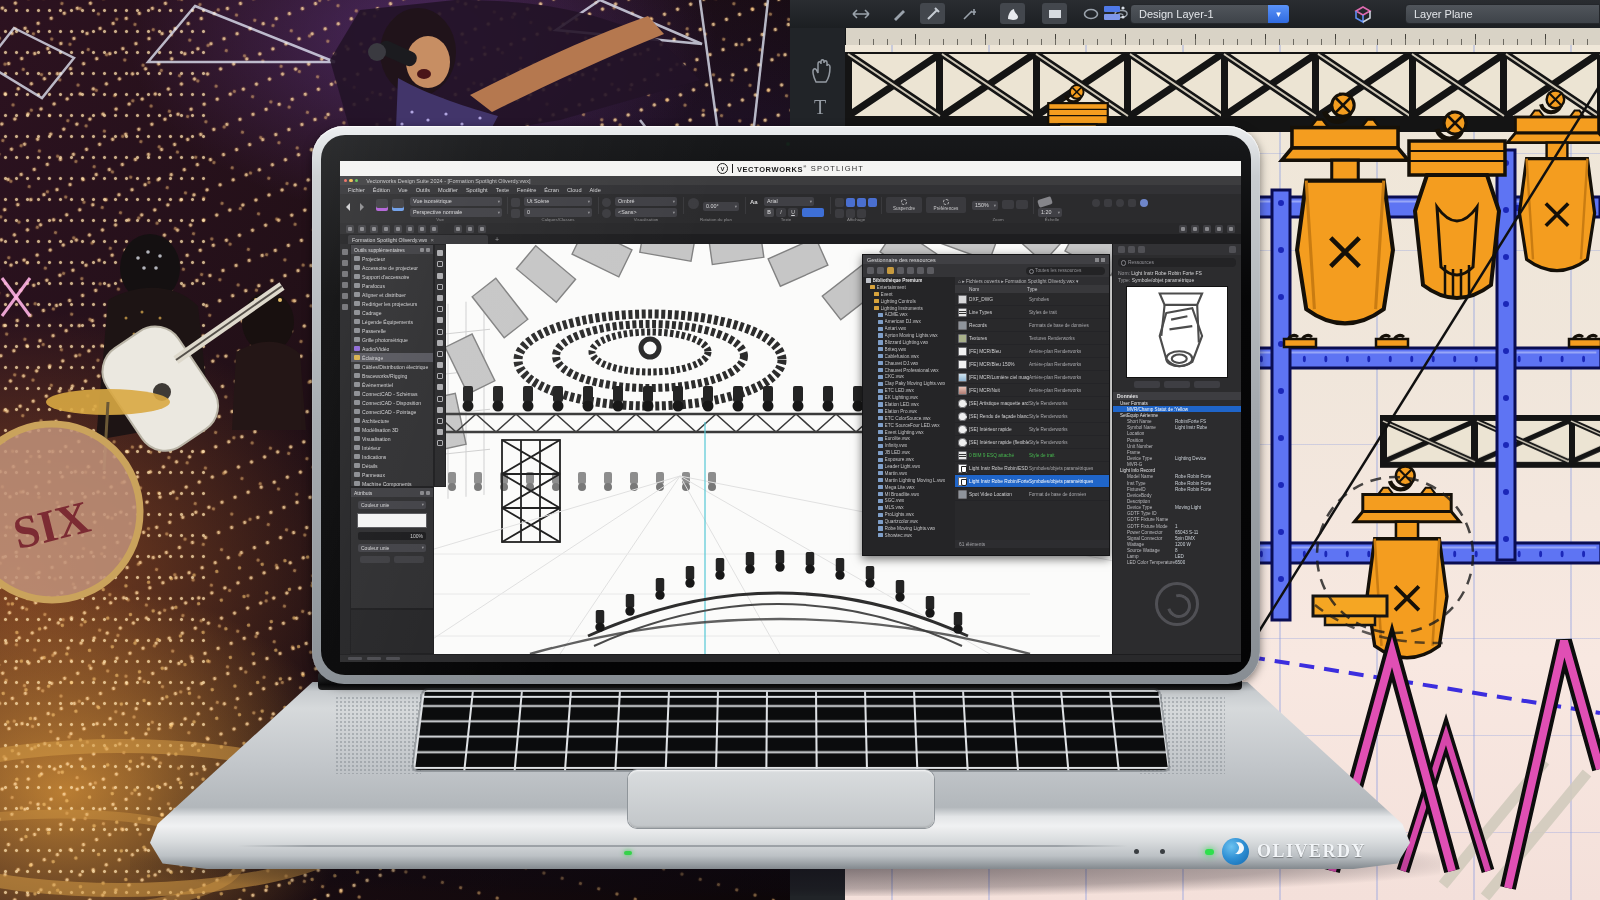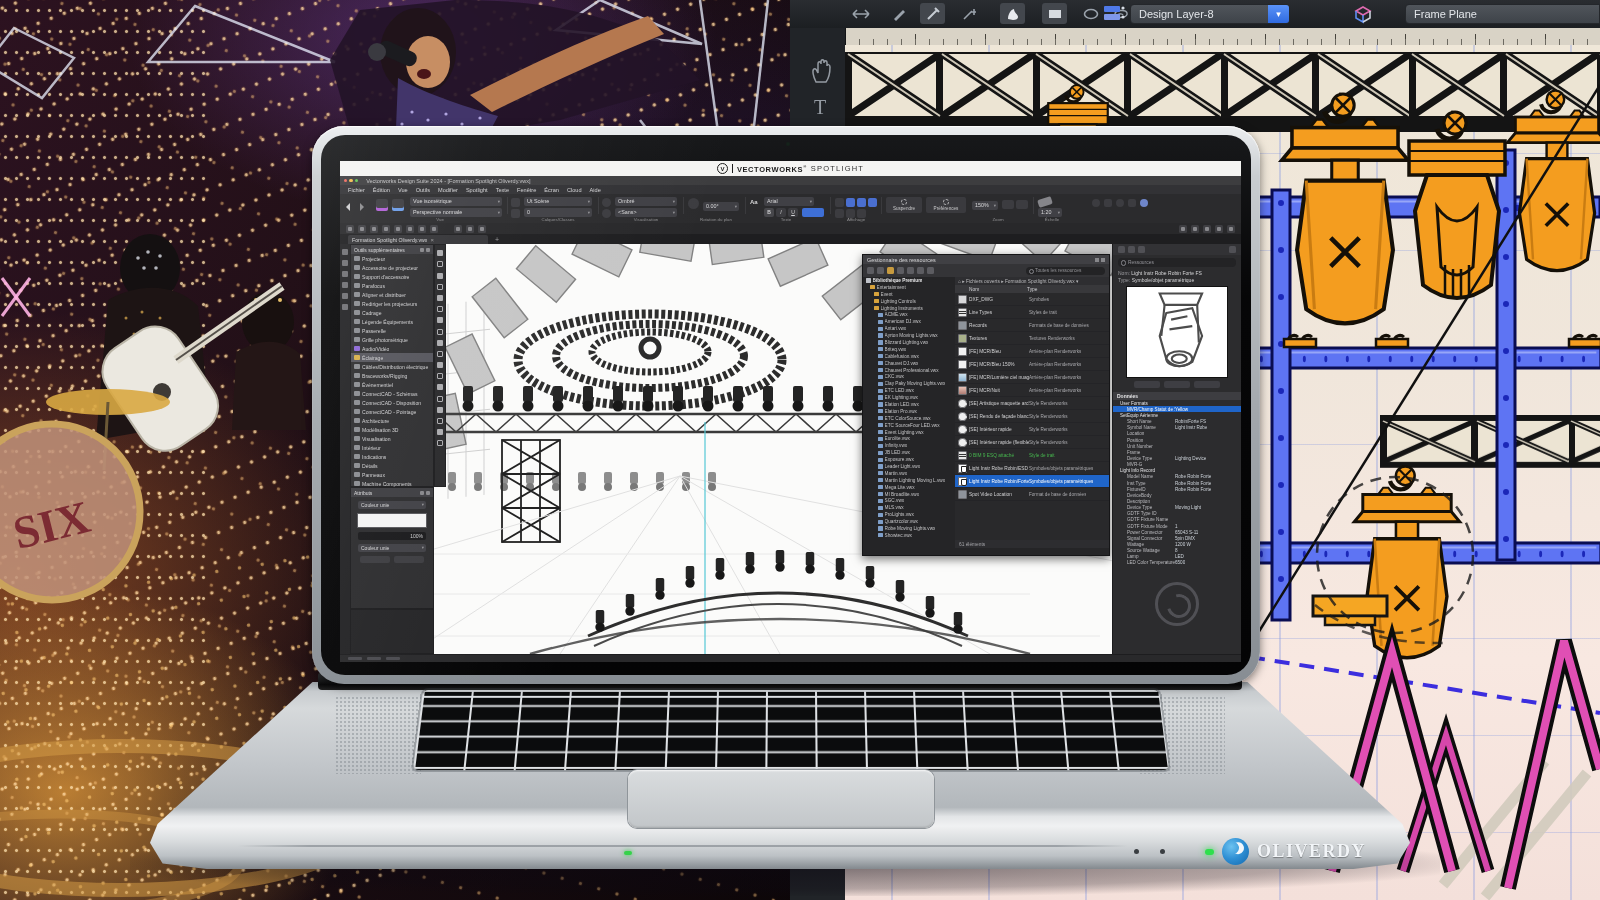--- a/index.html
+++ b/index.html
@@ -403,30 +403,30 @@
       <div class="cad-btn" style="left:318px"></div>
 
       <div class="cad-btn" style="left:305px;top:3px;width:26px;height:22px;"></div>
       <svg class="abs" style="left:312px;top:4px" width="24" height="20">
         <rect x="2" y="2" width="16" height="6" rx="1" fill="#4f79e8"></rect>
           <rect x="2" y="10" width="16" height="6" rx="1" fill="#7e97ea"></rect>
         <circle cx="21" cy="4" r="1.6" fill="#d8dde5"></circle>
           <circle cx="21" cy="13" r="1.6" fill="#d8dde5"></circle>
       </svg>
       <div class="cad-sel" style="left:340px;width:160px">
-        <span>Design Layer-8</span>
+        <span>Design Layer-1</span>
         <span class="chev">▾</span>
       </div>
       <svg class="abs" style="left:560px;top:3px" width="26" height="22">
         <path d="M6,8 L13,4 L20,8 L13,12 Z" fill="none" stroke="#e06ab0" stroke-width="1.6"></path>
         <path d="M6,8 L6,15 L13,19 L13,12" fill="none" stroke="#5d8df2" stroke-width="1.6"></path>
         <path d="M20,8 L20,15 L13,19" fill="none" stroke="#cdd3dc" stroke-width="1.6"></path>
       </svg>
       <div class="cad-sel" style="left:615px;width:195px;border-radius:4px 0 0 4px">
-        <span>Frame Plane</span>
+        <span>Layer Plane</span>
       </div>
     </div>
     <div id="ruler"></div>
     <div id="toolcol">
       <svg class="abs" style="left:20px;top:30px" width="24" height="26">
         <path d="M6,24 C3,18 2,12 4,11 C6,10 7,13 8,15 L8,6 C8,3 11,3 11,6 L11,4 C11,1 14,1 14,4 L14,5 C14,2 17,2 17,5 L17,8 C17,6 20,6 20,9 C20,14 19,20 16,24 Z" fill="none" stroke="#949aa2" stroke-width="1.5"></path>
       </svg>
       <div class="abs" style="left:24px;top:68px;font-family:'Liberation Serif',serif;font-size:20px;color:#949aa2;">T</div>
       <div class="abs" style="left:24px;top:108px;width:14px;height:14px;border:1.5px solid #6e747c;border-radius:50%;"></div>
     </div>

